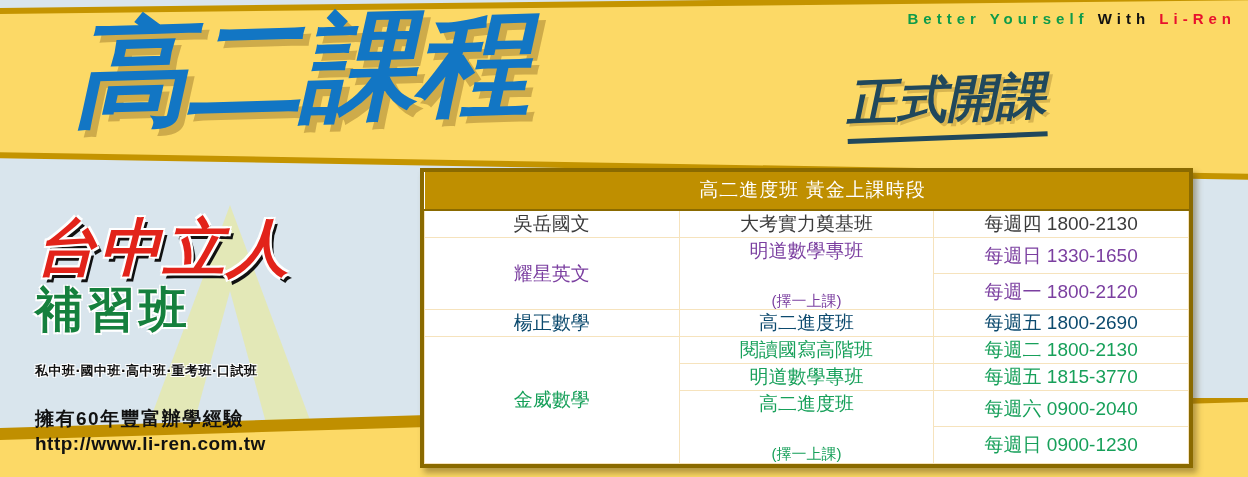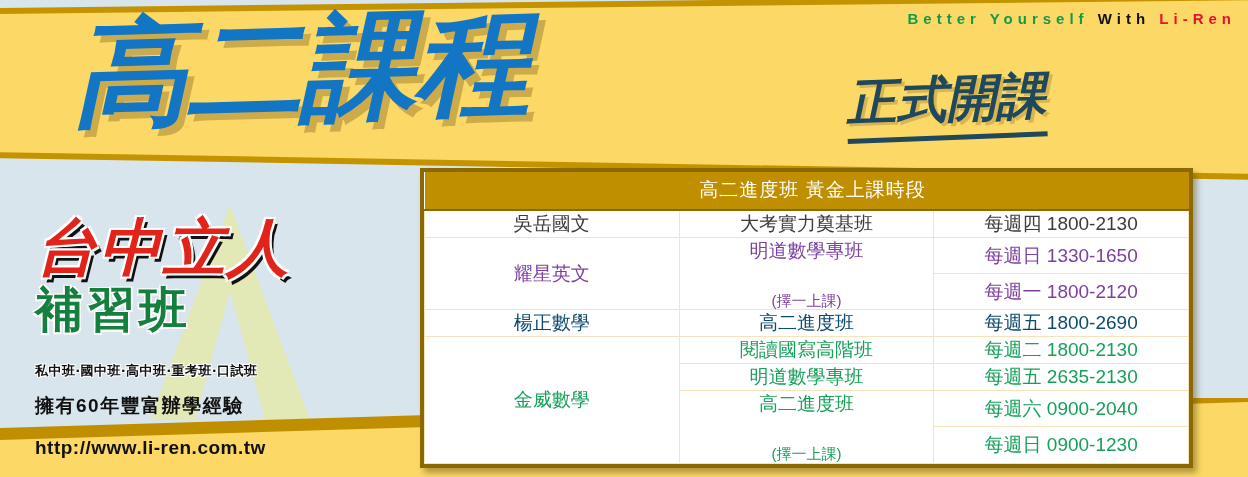--- a/index.html
+++ b/index.html
@@ -97,25 +97,25 @@
     margin-top:-2px;
     text-shadow:-1.5px -1.5px 0 #fff,1.5px -1.5px 0 #fff,-1.5px 1.5px 0 #fff,1.5px 1.5px 0 #fff;
   }
   .logo-classes{
     font-size:13px;font-weight:bold;color:#111;letter-spacing:.5px;
     margin-top:20px;
     text-shadow:-1px -1px 0 #fff,1px -1px 0 #fff,-1px 1px 0 #fff,1px 1px 0 #fff;
   }
   .logo-exp{
     font-size:19px;font-weight:bold;color:#111;letter-spacing:1.5px;
-    margin-top:13px;
+    margin-top:26px;
   }
   .logo-url{
     font-size:19px;font-weight:bold;color:#111;letter-spacing:.5px;
-    margin-top:18px;
+    margin-top:1px;
   }
 
   
   .table-wrap{
     position:absolute;left:420px;top:168px;width:765px;
     border:4px solid #8a6a00;
     box-shadow:4px 5px 6px rgba(90,70,20,.45);
     background:#ffffff;
   }
   table.sched{
@@ -207,21 +207,21 @@
           <td class="c-time col-math1">每週五 1800-2690</td>
         </tr>
 
         <tr>
           <td class="c-teacher col-math2" rowspan="4">金威數學</td>
           <td class="c-course col-math2">閱讀國寫高階班</td>
           <td class="c-time col-math2">每週二 1800-2130</td>
         </tr>
         <tr>
           <td class="c-course col-math2">明道數學專班</td>
-          <td class="c-time col-math2">每週五 2635-2130</td>
+          <td class="c-time col-math2">每週五 1815-3770</td>
         </tr>
         <tr>
           <td class="c-course col-math2" rowspan="2">
             <span>高二進度班</span>
             <span class="sub-note">(擇一上課)</span>
           </td>
           <td class="c-time col-math2">每週六 0900-2040</td>
         </tr>
         <tr>
           <td class="c-time col-math2">每週日 0900-1230</td>

